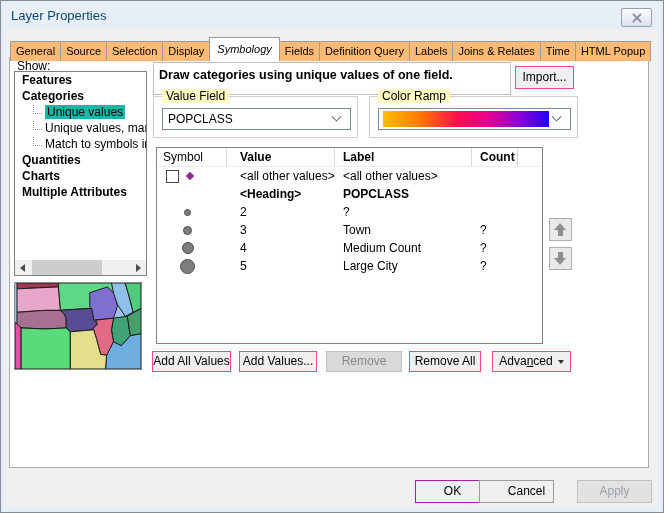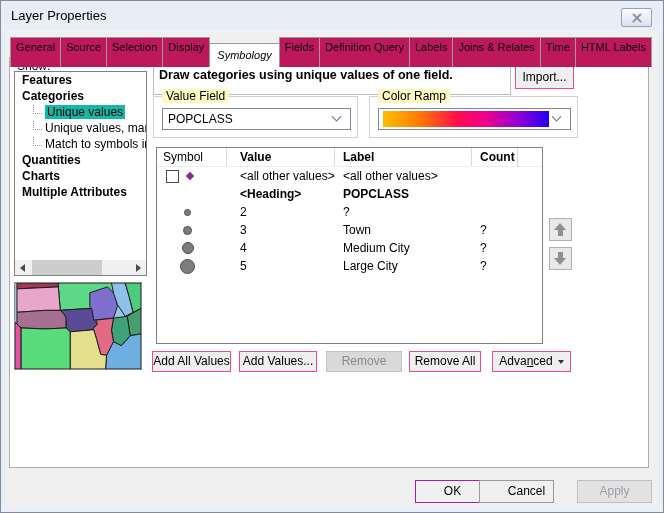--- a/index.html
+++ b/index.html
@@ -4,35 +4,35 @@
 <style>
   * { box-sizing: border-box; margin: 0; padding: 0; }
   html,body { background:#cfd4da; }
   body { font-family: "Liberation Sans", sans-serif; font-size: 12px; color:#000; }
 
   .dialog { position:relative; width:664px; height:513px; background:#E8EEF6;
             border:1px solid #838b99; overflow:hidden; }
 
   
   .titlebar { position:absolute; left:0; top:0; width:662px; height:29px; }
-  .title-text { position:absolute; left:10px; top:7px; font-size:13px; color:#000000; }
+  .title-text { position:absolute; left:10px; top:7px; font-size:13px; color:#0c4a6e; }
   .close-btn { position:absolute; left:620px; top:7px; width:31px; height:19px;
                border:1px solid #98a1b1; border-radius:2px;
                background:linear-gradient(#fbfcfe,#dbe1ec); cursor:default; }
   .close-x { position:absolute; left:50%; top:50%; width:12px; height:12px; transform:translate(-50%,-50%); }
   .close-x i { position:absolute; left:0; top:5px; width:12px; height:2.4px; background:#8a93a4; border-radius:1px; }
   .close-x i:first-child { transform:rotate(45deg); }
   .close-x i:last-child { transform:rotate(-45deg); }
 
   
   .body-bg { position:absolute; left:6px; top:29px; width:650px; height:477px; background:#F0F0F0; }
 
   
   .tabbar { position:absolute; left:9px; top:36px; display:flex; align-items:flex-end; z-index:5; }
-  .tab { height:30px; line-height:19px; padding:0 5px; font-size:11px; background:#be185d;
+  .tab { height:20px; line-height:19px; padding:0 5px; font-size:11px; background:#fdba74;
          border:1px solid #9b9b9b; border-bottom:none; margin-right:-1px; white-space:nowrap; cursor:default; }
   .tab.active { height:24px; line-height:22px; padding:0 7px; background:#fff; position:relative; z-index:6;font-style:italic; }
 
   
   .page { position:absolute; left:8px; top:56px; width:640px; height:411px; background:#fff;
           border:1px solid #acacac; }
 
   .show-label { position:absolute; left:16px; top:58px; }
 
   
@@ -149,21 +149,21 @@
     <div class="tab">General</div>
     <div class="tab">Source</div>
     <div class="tab">Selection</div>
     <div class="tab">Display</div>
     <div class="tab active">Symbology</div>
     <div class="tab">Fields</div>
     <div class="tab">Definition Query</div>
     <div class="tab">Labels</div>
     <div class="tab">Joins &amp; Relates</div>
     <div class="tab">Time</div>
-    <div class="tab">HTML Labels</div>
+    <div class="tab">HTML Popup</div>
   </div>
 
   <div class="page"></div>
 
   <div class="show-label">Show:</div>
 
   <div class="tree">
     <div class="tree-item bold">Features</div>
     <div class="tree-item bold">Categories</div>
     <div class="tree-item child"><span class="conn"></span><span class="sel">Unique values</span></div>
@@ -274,21 +274,21 @@
         </div>
       <div class="c-val">3</div>
       <div class="c-lab">Town</div>
       <div class="c-cnt">?</div>
     </div>
     <div class="trow">
       <div class="c-sym">
           <span class="circle sz-4"></span>
         </div>
       <div class="c-val">4</div>
-      <div class="c-lab">Medium City</div>
+      <div class="c-lab">Medium Count</div>
       <div class="c-cnt">?</div>
     </div>
     <div class="trow">
       <div class="c-sym">
           <span class="circle sz-5"></span>
         </div>
       <div class="c-val">5</div>
       <div class="c-lab">Large City</div>
       <div class="c-cnt">?</div>
     </div>

